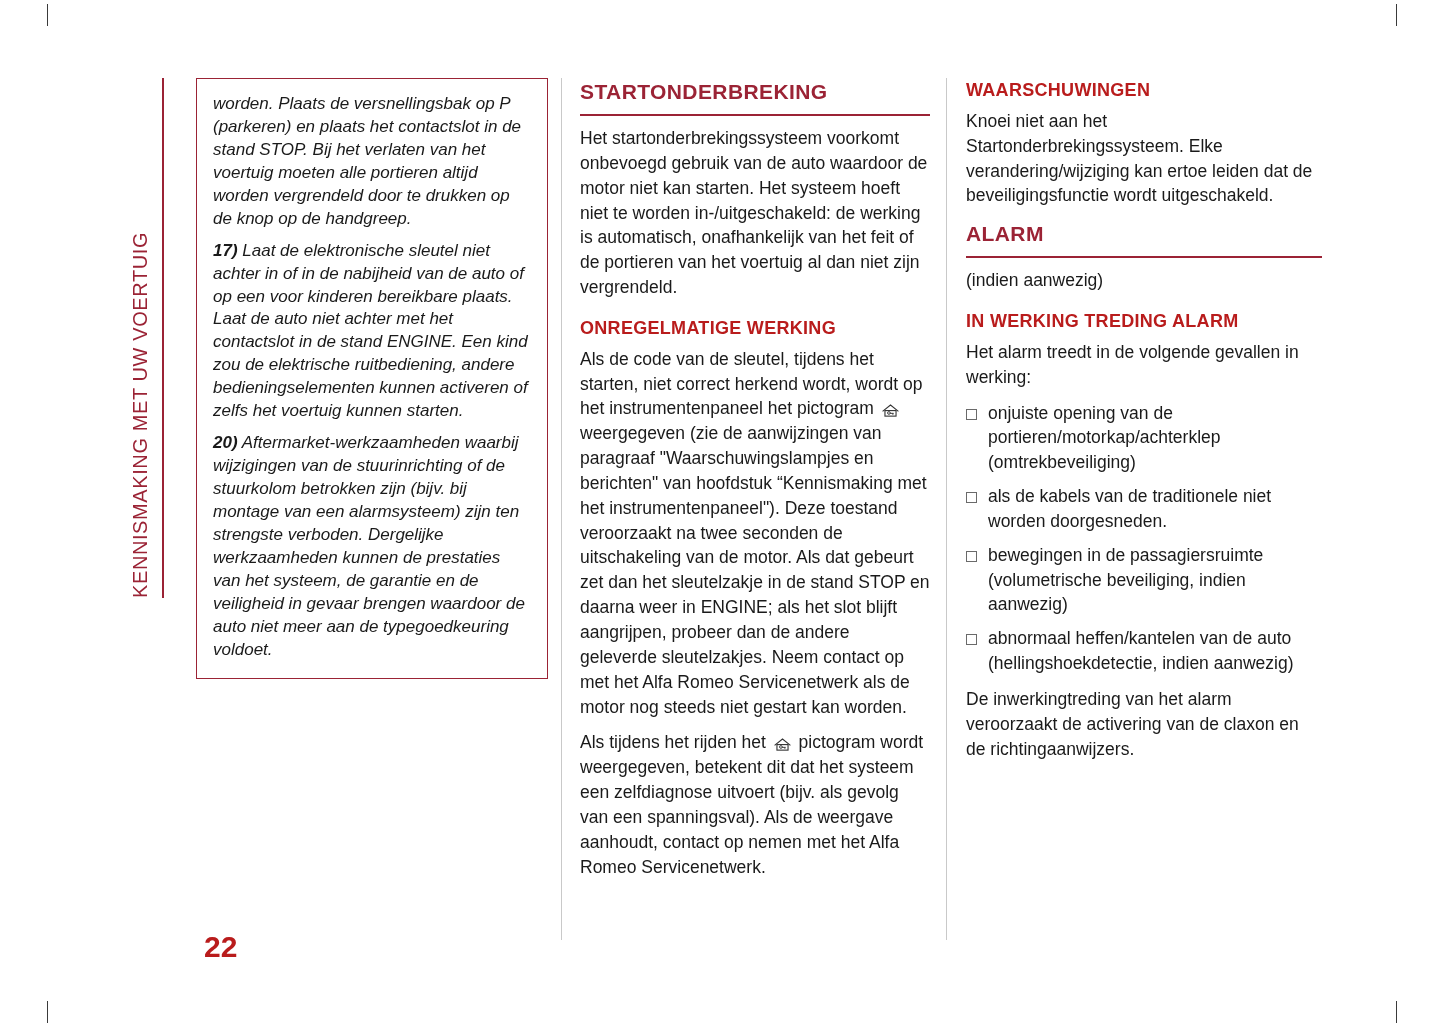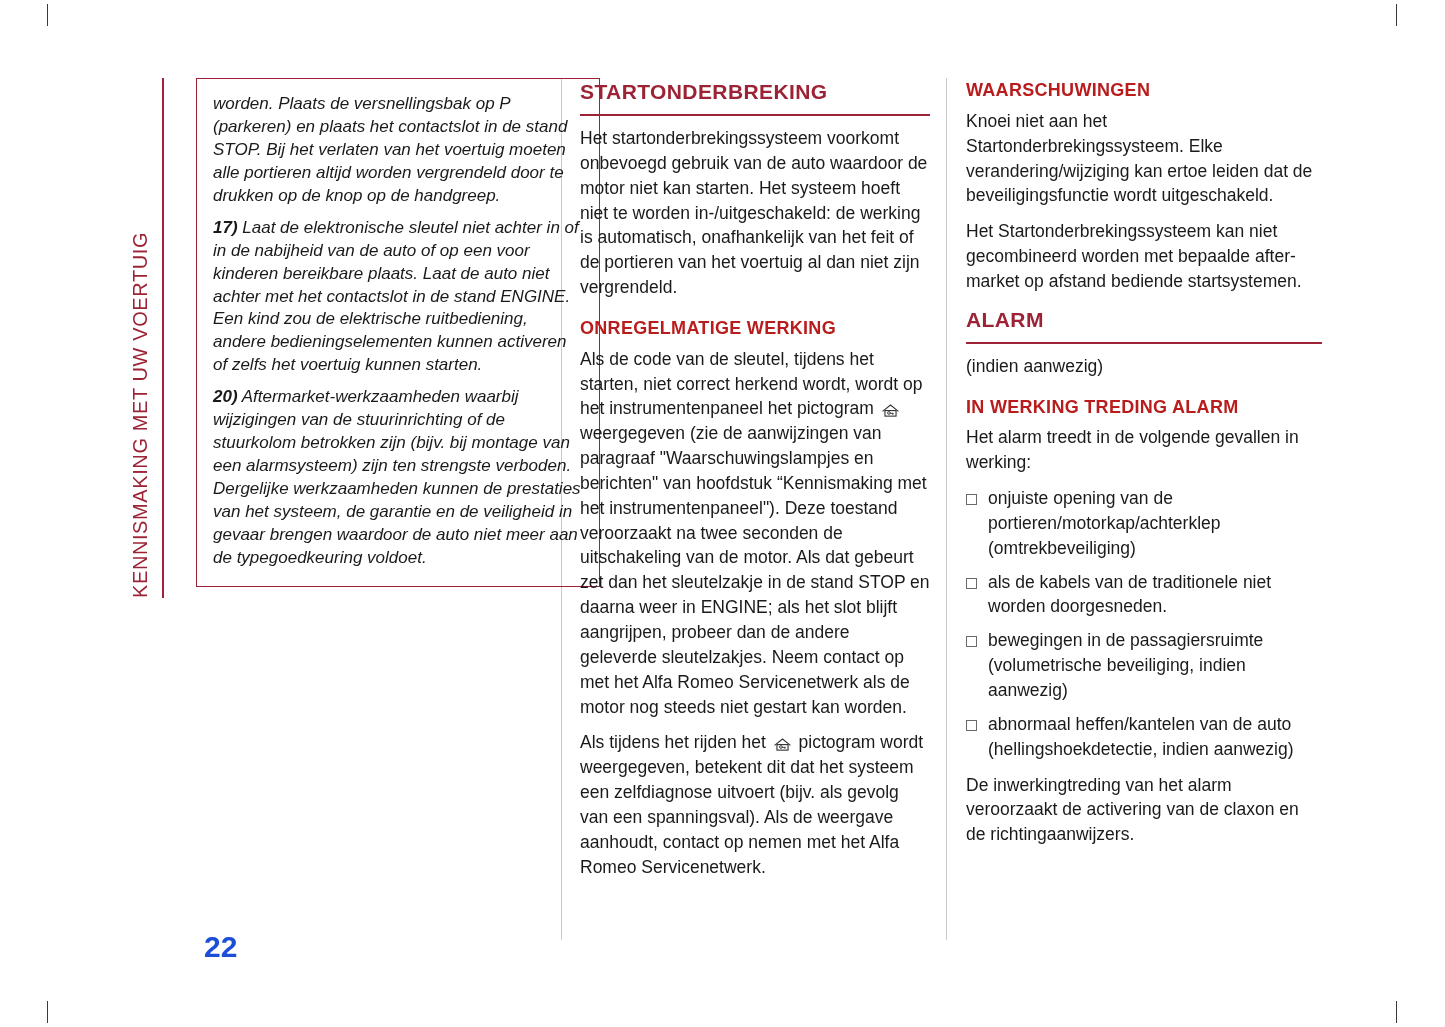--- a/index.html
+++ b/index.html
@@ -55,21 +55,21 @@
     font-family: "Liberation Sans", sans-serif;
   }
 
   
   .col {
     position: absolute;
     top: 78px;
     font-size: 17.5px;
     line-height: 1.38;
   }
-  .col-1 { left: 196px;  width: 404px; }
+  .col-1 { left: 196px;  width: 352px; }
   .col-2 { left: 580px;  width: 350px; }
   .col-3 { left: 966px;  width: 356px; }
 
   .divider {
     position: absolute;
     top: 78px;
     width: 1px;
     height: 862px;
     background: #c9c9c9;
   }
@@ -151,21 +151,21 @@
     height: 16px;
     margin: 0 2px;
   }
 
   .page-number {
     position: absolute;
     left: 204px;
     top: 930px;
     font-size: 30px;
     font-weight: bold;
-    color: #1d4ed8;
+    color: #b91c1c;
   }
 </style>
 </head>
 <body>
 
 <div class="page">
 
   <div class="crop v" style="left:47px; top:4px;"></div>
   <div class="crop v" style="left:1396px; top:4px;"></div>
   <div class="crop v" style="left:47px; top:1001px;"></div>
@@ -215,21 +215,20 @@
           <path d="M11.5 15.5 L16 15.5 M15 15.5 L15 17.3" fill="none" stroke="#333" stroke-width="1.2"></path>
         </svg>
       </span>
       <span>pictogram wordt weergegeven, betekent dit dat het systeem een zelfdiagnose uitvoert (bijv. als gevolg van een spanningsval). Als de weergave aanhoudt, contact op nemen met het Alfa Romeo Servicenetwerk.</span>
     </p>
   </div>
 
   <div class="col col-3">
     <h3 class="sub first">WAARSCHUWINGEN</h3>
     <p class="body">Knoei niet aan het Startonderbrekingssysteem. Elke verandering/wijziging kan ertoe leiden dat de beveiligingsfunctie wordt uitgeschakeld.</p>
-    <p class="body">Het Startonderbrekingssysteem kan niet gecombineerd worden met bepaalde after-market op afstand bediende startsystemen.</p>
 
     <h2 class="sec" style="margin-top:12px;">ALARM</h2>
     <p class="body">(indien aanwezig)</p>
 
     <h3 class="sub">IN WERKING TREDING ALARM</h3>
     <p class="body">Het alarm treedt in de volgende gevallen in werking:</p>
 
     <ul class="bullets">
       <li>onjuiste opening van de portieren/motorkap/achterklep (omtrekbeveiliging)</li>
       <li>als de kabels van de traditionele niet worden doorgesneden.</li>

